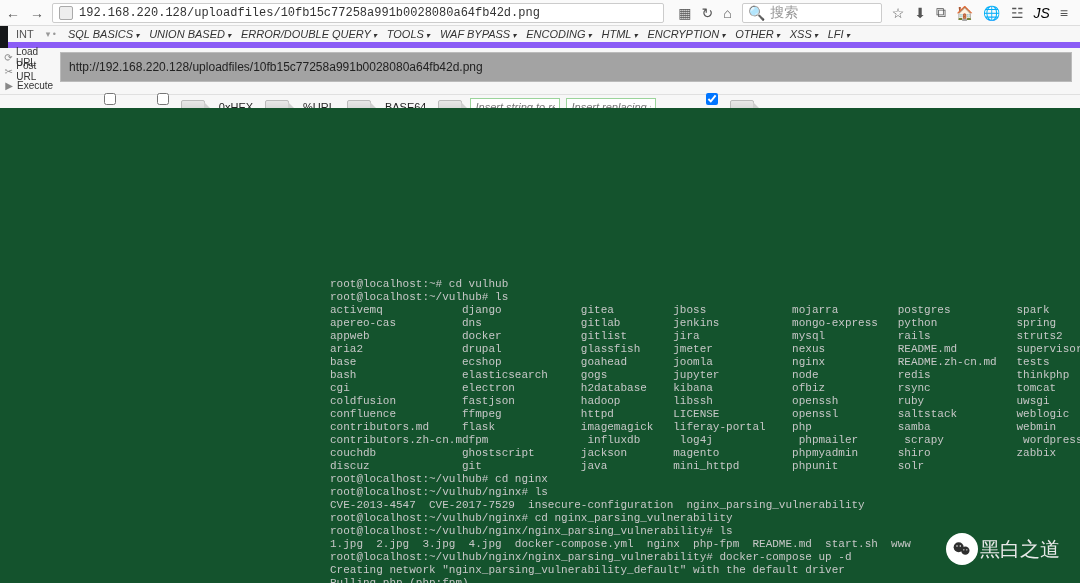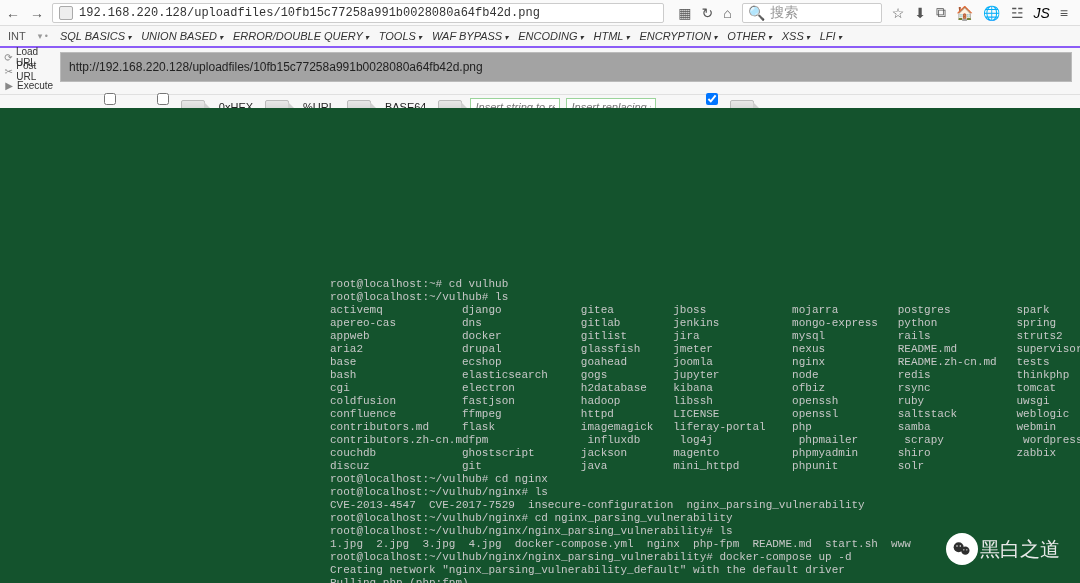--- a/index.html
+++ b/index.html
@@ -26,23 +26,23 @@
   background: #fff; display: flex; align-items: center; padding: 0 6px;
   color: #333; font-size: 12px; font-family: Liberation Mono, monospace;
 }
 .identity-icon { width: 14px; height: 14px; border: 1px solid #aaa; border-radius: 2px; margin-right: 6px; background:#eee;}
 .chrome-right { display: flex; align-items: center; gap: 10px; padding: 0 8px; color:#555; }
 .chrome-right span { font-size: 14px; }
 .search-box { width: 140px; height: 20px; border: 1px solid #ccc; border-radius: 2px; background:#fff; padding: 0 6px; color:#999; font-size:12px; display:flex; align-items:center;}
 .js-icon { color:#000000; font-weight:normal; font-style:italic; font-size:13px;}
 
 .hb-menubar {
-  height: 22px; background: #f7f7f7; border-bottom: 2px solid #8b5cf6;
+  height: 22px; background: #f7f7f7; border-bottom: 6px solid #8b5cf6;
   display: flex; align-items: center; padding: 0 8px; gap: 12px;
-  font-size: 11px; color: #333;
+  font-size: 11px; color: #333; margin-left: 8px;
 }
 .hb-menubar .lbl { color: #555; }
 .hb-menubar .menu { color: #333; cursor: pointer; font-style: italic;}
 .hb-menubar .menu::after { content: "▾"; font-size: 8px; margin-left: 2px; vertical-align: middle;}
 .hb-main {
   background: #f7f7f7; border-bottom: 1px solid #e0e0e0;
   display: flex; align-items: stretch;
 }
 .hb-left {
   width: 60px; display: flex; flex-direction: column; padding: 2px 0;

